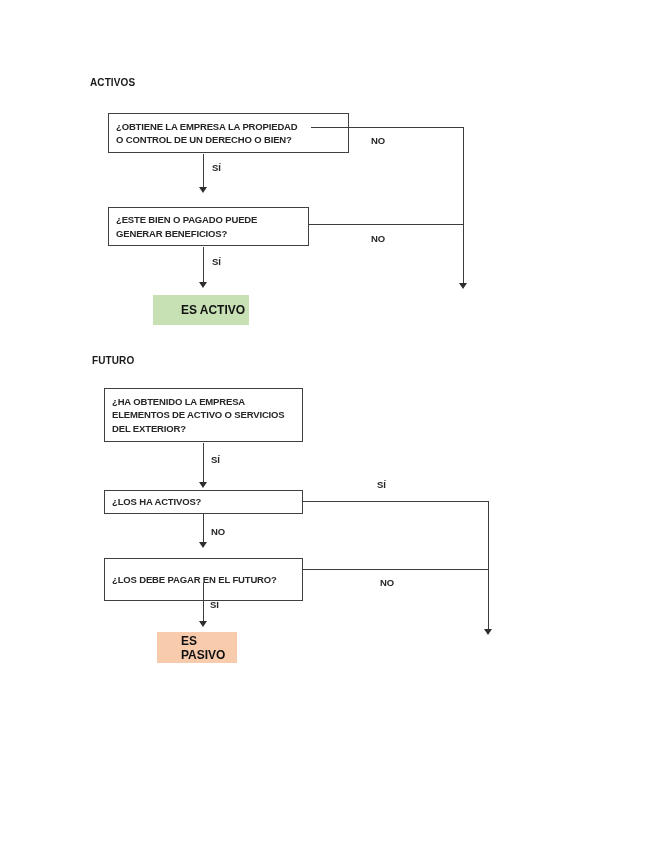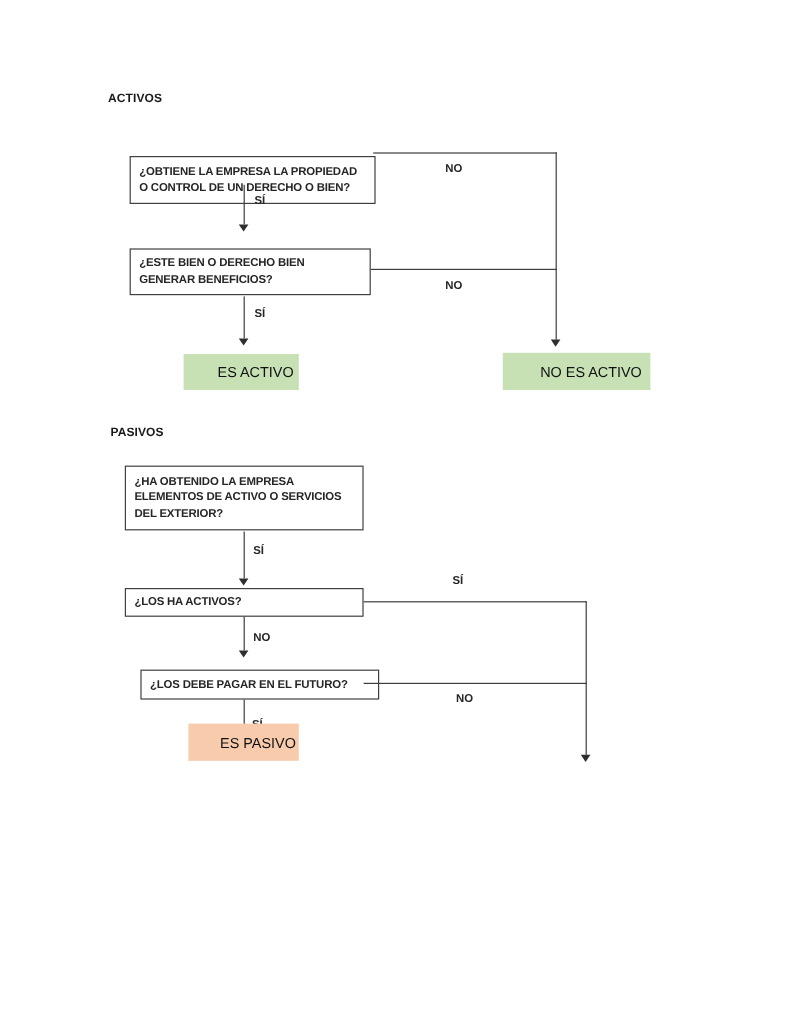--- a/index.html
+++ b/index.html
@@ -60,65 +60,64 @@
     border-right: 4px solid transparent;
     border-top: 6.5px solid #2e2e2e;
   }
 
   .result-box {
     box-sizing: border-box;
     display: flex;
     align-items: center;
     justify-content: center;
     font-size: 12px;
-    font-weight: 400;
+    font-weight: 700;
     color: #111111;
     padding-left: 24px;
   }
   .result-green { background: #c7e1b5; }
   .result-peach { background: #f8cbad; }
 </style>
 </head>
 <body>
 
 <div class="page">
 
   <div class="abs section-heading" style="left:90px; top:77px;">ACTIVOS</div>
 
-  <div class="abs q-box" style="left:108px; top:113px; width:205px; height:40px;margin-top:17px;">
+  <div class="abs q-box" style="left:108px; top:113px; width:241px; height:40px;">
     <div class="q-text">¿OBTIENE LA EMPRESA LA PROPIEDAD
 O CONTROL DE UN DERECHO O BIEN?</div>
   </div>
 
   <div class="abs hline" style="left:311px; top:127px; width:153px;"></div>
   <div class="abs edge-label" style="left:371px; top:135px;">NO</div>
 
   <div class="abs vline" style="left:203px; top:154px; height:33px;"></div>
   <div class="abs arrowhead-down" style="left:199px; top:187px;"></div>
   <div class="abs edge-label" style="left:212px; top:162px;">SÍ</div>
 
   <div class="abs q-box" style="left:108px; top:207px; width:201px; height:39px;">
-    <div class="q-text">¿ESTE BIEN O DERECHO BIEN
+    <div class="q-text">¿ESTE BIEN O PAGADO PUEDE
 GENERAR BENEFICIOS?</div>
   </div>
 
   <div class="abs hline" style="left:309px; top:224px; width:155px;"></div>
   <div class="abs edge-label" style="left:371px; top:233px;">NO</div>
 
   <div class="abs vline" style="left:203px; top:247px; height:35px;"></div>
   <div class="abs arrowhead-down" style="left:199px; top:282px;"></div>
   <div class="abs edge-label" style="left:212px; top:256px;">SÍ</div>
 
   <div class="abs vline" style="left:463px; top:127px; height:156px;"></div>
   <div class="abs arrowhead-down" style="left:459px; top:283px;"></div>
 
   <div class="abs result-box result-green" style="left:153px; top:295px; width:96px; height:30px;">ES ACTIVO</div>
-  <div class="abs result-box result-green" style="left:419px; top:294px; width:123px; height:31px;">NO ES ACTIVO</div>
 
-  <div class="abs section-heading" style="left:92px; top:355px;">PASIVOS</div>
+  <div class="abs section-heading" style="left:92px; top:355px;">FUTURO</div>
 
   <div class="abs q-box" style="left:104px; top:388px; width:199px; height:54px;">
     <div class="q-text">¿HA OBTENIDO LA EMPRESA
 ELEMENTOS DE ACTIVO O SERVICIOS
 DEL EXTERIOR?</div>
   </div>
 
   <div class="abs vline" style="left:203px; top:443px; height:39px;"></div>
   <div class="abs arrowhead-down" style="left:199px; top:482px;"></div>
   <div class="abs edge-label" style="left:211px; top:454px;">SÍ</div>
@@ -127,29 +126,29 @@
     <div class="q-text">¿LOS HA ACTIVOS?</div>
   </div>
 
   <div class="abs hline" style="left:303px; top:501px; width:186px;"></div>
   <div class="abs edge-label" style="left:377px; top:479px;">SÍ</div>
 
   <div class="abs vline" style="left:203px; top:514px; height:28px;"></div>
   <div class="abs arrowhead-down" style="left:199px; top:542px;"></div>
   <div class="abs edge-label" style="left:211px; top:526px;">NO</div>
 
-  <div class="abs q-box" style="left:104px; top:558px; width:199px; height:25px;margin-left:13px;">
+  <div class="abs q-box" style="left:104px; top:558px; width:199px; height:43px;">
     <div class="q-text">¿LOS DEBE PAGAR EN EL FUTURO?</div>
   </div>
 
   <div class="abs hline" style="left:303px; top:569px; width:186px;"></div>
   <div class="abs edge-label" style="left:380px; top:577px;">NO</div>
 
   <div class="abs vline" style="left:203px; top:583px; height:38px;"></div>
   <div class="abs arrowhead-down" style="left:199px; top:621px;"></div>
   <div class="abs edge-label" style="left:210px; top:599px;">SÍ</div>
 
   <div class="abs vline" style="left:488px; top:501px; height:128px;"></div>
   <div class="abs arrowhead-down" style="left:484px; top:629px;"></div>
 
-  <div class="abs result-box result-peach" style="left:157px; top:603px; width:92px; height:31px;text-align:center;">ES PASIVO</div>
+  <div class="abs result-box result-peach" style="left:157px; top:632px; width:80px; height:31px;">ES PASIVO</div>
 
 </div>
 
 </body></html>

